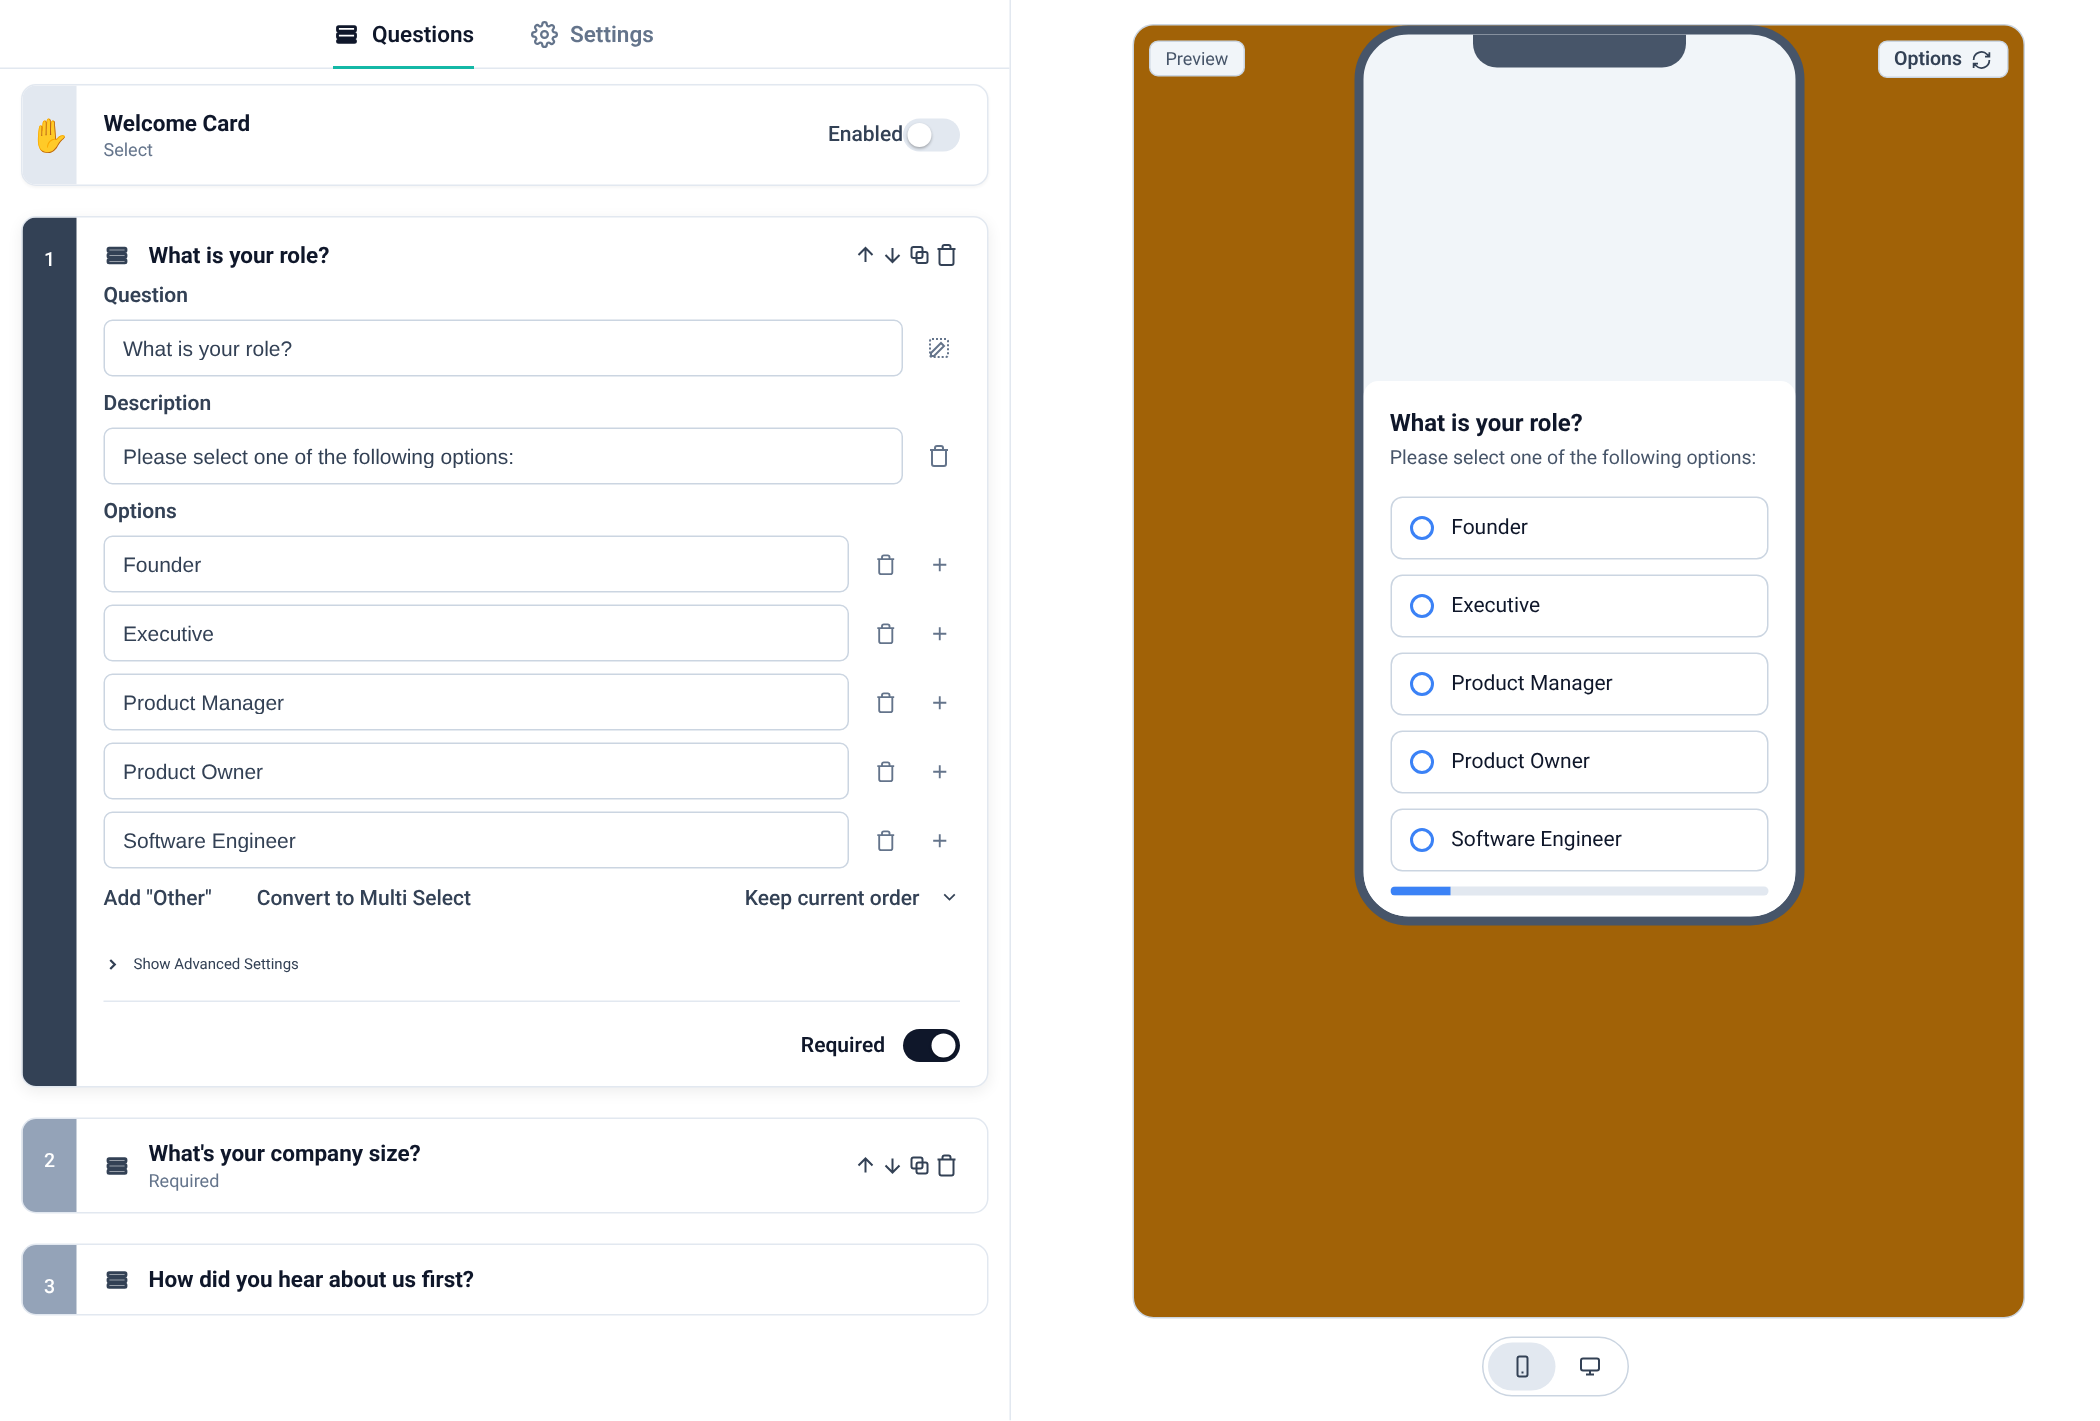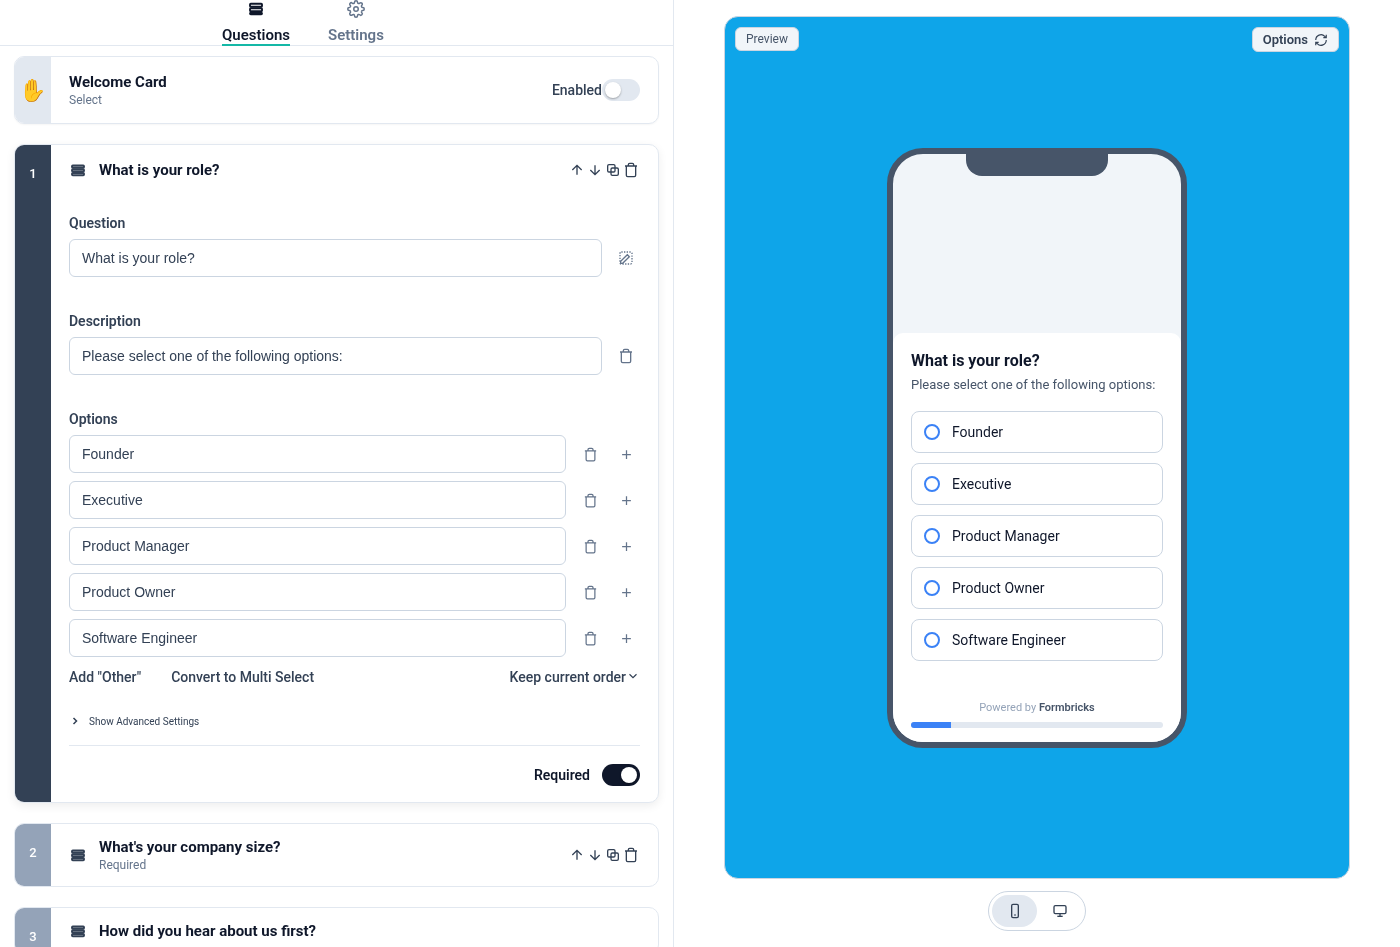--- a/index.html
+++ b/index.html
@@ -11,21 +11,21 @@
     display: flex;
     height: 947px;
     width: 1400px;
     overflow: hidden;
   }
   .left-panel { width: 674px; display: flex; flex-direction: column; border-right: 1px solid #e2e8f0; }
   .right-panel { flex: 1; display: flex; flex-direction: column; padding: 16px 50px; }
 
   
   .tabs { display: flex; align-items: center; height: 46px; border-bottom: 1px solid #e2e8f0; padding-left: 222px; gap: 38px; }
-  .tab { display: flex; align-items: center; gap: 8px; font-size: 15px; font-weight: 600; height: 100%; position: relative; cursor: pointer; color: #64748b; flex-direction: column; }
+  .tab { display: flex; align-items: center; gap: 8px; font-size: 15px; font-weight: 600; height: 100%; position: relative; cursor: pointer; color: #64748b; }
   .tab.active { color: #0f172a; }
   .tab.active::after { content:""; position:absolute; left:0; right:0; bottom:-1px; height:2px; background:#14b8a6; }
   .icon-svg { width:18px; height:18px; }
 
   
   .cards-scroll { flex:1; overflow-y:auto; padding: 10px 14px 0 14px; }
   .cards-scroll::-webkit-scrollbar { width: 9px; }
   .cards-scroll::-webkit-scrollbar-thumb { background:#cbd5e1; border-radius:4px; }
 
   .card-row { display:flex; margin-bottom: 20px; border-radius: 10px; overflow:hidden; background:#fff; border:1px solid #e2e8f0; box-shadow: 0 1px 2px rgba(0,0,0,0.04);}
@@ -36,50 +36,50 @@
   .card-main { flex:1; padding: 16px 18px; }
 
   .card-header { display:flex; align-items:center; justify-content:space-between; }
   .card-title-wrap { display:flex; align-items:center; gap:12px; }
   .card-title { font-weight:700; font-size:15px; }
   .card-sub { font-size:12px; color:#64748b; margin-top:2px; }
 
   .header-actions { display:flex; align-items:center; }
   .icon-btn { width:18px; height:18px; color:#334155; cursor:pointer; display:flex; align-items:center; justify-content:center; }
 
-  .label { font-size:14px; font-weight:600; color:#334155; margin:36px 0 8px 0; display:block; }
+  .label { font-size:14px; font-weight:600; color:#334155; margin:10px 0 8px 0; display:block; }
   .input { width:100%; height:38px; border:1px solid #cbd5e1; border-radius:6px; padding:0 12px; font-size:14px; color:#334155; }
   .input-row { display:flex; align-items:center; gap:10px; margin-bottom:8px; }
   .input-row .input { flex:1; }
   .side-icon { width:28px; display:flex; justify-content:center; color:#64748b; cursor:pointer; }
 
   .row-flex { display:flex; align-items:center; gap:30px; margin-top:12px; }
   .link-btn { font-size:14px; font-weight:500; color:#334155; cursor:pointer; }
-  .dropdown-btn { margin-left:auto; display:flex; align-items:flex-start; gap:0; cursor:pointer; color:#334155; font-weight:500;}
+  .dropdown-btn { margin-left:auto; display:flex; align-items:flex-start; gap:13px; cursor:pointer; color:#334155; font-weight:500;}
 
   .adv-settings { display:flex; align-items:center; gap:8px; margin-top:30px; color:#334155; font-size:10px; cursor:pointer; }
   .divider { height:1px; background:#e2e8f0; margin-top:18px; }
   .required-row { display:flex; justify-content:flex-end; align-items:center; gap:12px; margin-top:18px; font-weight:600; }
 
   
   .toggle { width:38px; height:22px; border-radius:11px; position:relative; cursor:pointer; }
   .toggle::after { content:""; position:absolute; width:16px; height:16px; background:#fff; border-radius:50%; top:3px; box-shadow:0 1px 2px rgba(0,0,0,0.3); }
   .toggle.off { background:#e2e8f0; }
   .toggle.off::after { left:3px; }
   .toggle.on { background:#0f172a; }
   .toggle.on::after { right:3px; }
 
   .opt-actions { display:flex; align-items:center; gap:8px; }
 
   .q-row-compact .card-main { padding:14px 18px; }
   .q-row-compact .card-header { align-items:center;}
   .q-row-compact .title-col { display:flex; flex-direction:column; }
 
   
-  .preview-frame { flex:1; background:#0ea5e9; border:1px solid #cbd5e1; border-radius:14px; position:relative; display:flex; align-items:center; justify-content:center; }
+  .preview-frame { flex:1; background:#a16207; border:1px solid #cbd5e1; border-radius:14px; position:relative; display:flex; justify-content:center;margin-left:31px; }
   .preview-tag { position:absolute; top:10px; left:10px; background:#f1f5f9; border:1px solid #cbd5e1; font-size:12px; color:#475569; padding:4px 10px; border-radius:6px; }
   .restart-btn { position:absolute; top:10px; right:10px; background:#f1f5f9; border:1px solid #cbd5e1; font-size:13px; font-weight:600; color:#334155; padding:4px 10px; border-radius:6px; display:flex; align-items:center; gap:6px; cursor:pointer;}
 
   .phone { width:300px; height:600px; border:6px solid #475569; border-radius:36px; background:#f1f5f9; position:relative; overflow:hidden; display:flex; flex-direction:column; justify-content:flex-end;}
   .phone-notch { position:absolute; top:0; left:50%; transform:translateX(-50%); width:142px; height:22px; background:#475569; border-radius:0 0 16px 16px; }
 
   .survey-card { background:#fff; border-radius:10px 10px 0 0; margin:0 0px; padding:18px 18px 14px 18px; }
   .survey-title { font-weight:700; font-size:16px; margin-bottom:6px; }
   .survey-desc { font-size:13px; color:#475569; margin-bottom:16px; line-height:1.4; }
   .opt { border:1px solid #cbd5e1; border-radius:8px; padding:12px; display:flex; align-items:center; gap:12px; margin-bottom:10px; cursor:pointer;}
@@ -393,23 +393,20 @@
             </div>
             <div class="opt">
               <span class="radio-circle"></span>
               <span>Product Owner</span>
             </div>
             <div class="opt">
               <span class="radio-circle"></span>
               <span>Software Engineer</span>
             </div>
           </div>
-        <div class="powered">
-          <span>Powered by </span><b>Formbricks</b>
-        </div>
         <div class="progress-track">
             <div class="progress-fill"></div>
           </div>
       </div>
     </div>
   </div>
 
   <div class="device-toggle">
     <div class="device-btn active">
       <svg width="16" height="16" viewBox="0 0 24 24" fill="none" stroke="currentColor" stroke-width="2">

